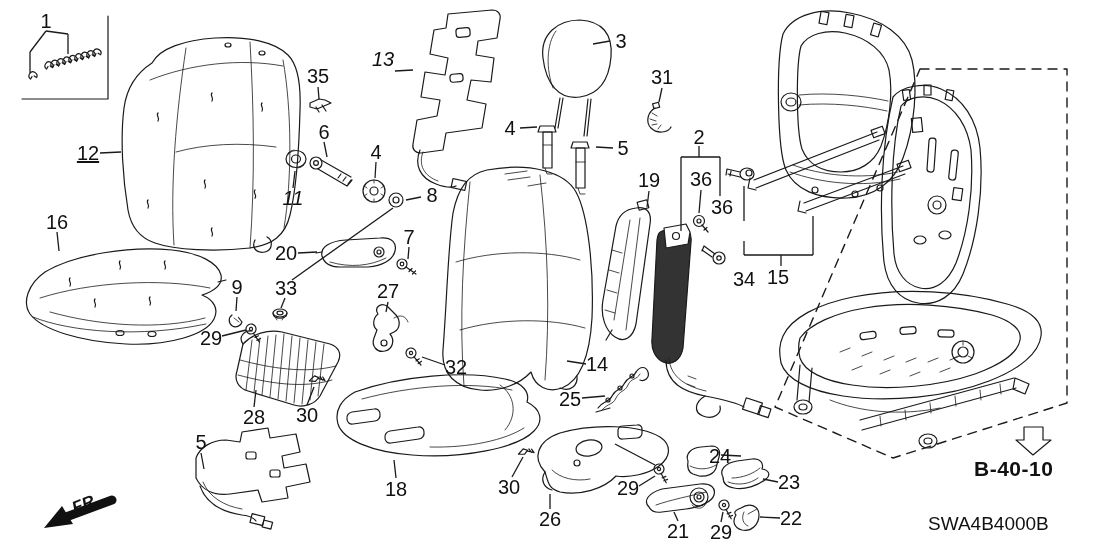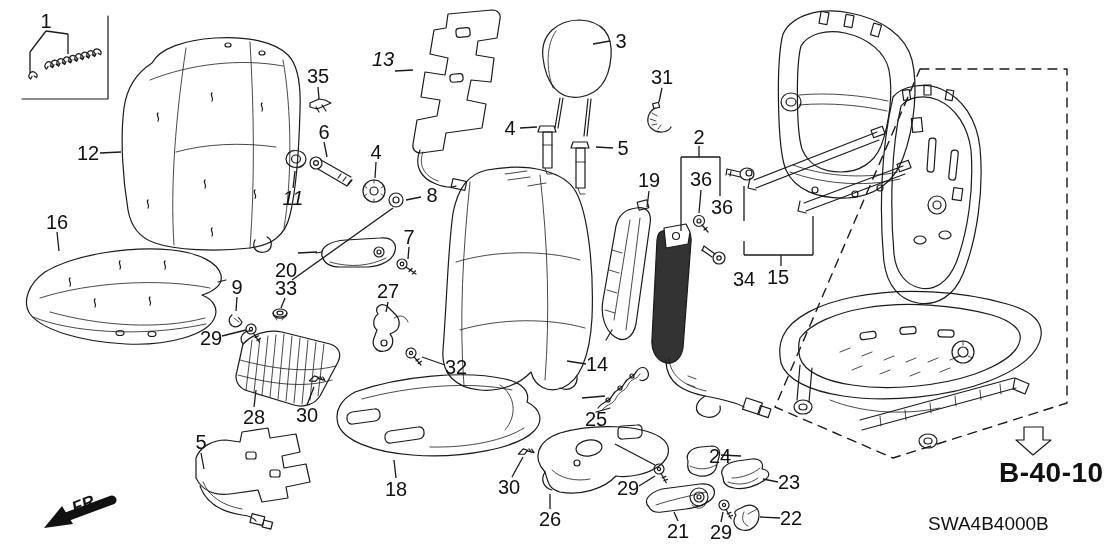--- a/index.html
+++ b/index.html
@@ -13,21 +13,21 @@
   #art-svg .solid{fill:#111;stroke:none;}
   #art-svg .thin{stroke-width:.8;}
   #art-svg .dashed{stroke-dasharray:9 7;stroke-width:1.4;}
   #overlay-svg{pointer-events:none;}
   #overlay-svg polyline{stroke:#1a1a1a;stroke-width:1.3;fill:none;}
   .callout{position:absolute;transform:translate(-50%,-50%);font-size:20px;font-weight:400;
            color:#111;letter-spacing:0;line-height:1;white-space:nowrap;}
   .txt{position:absolute;color:#111;white-space:nowrap;}
   #fr-label{left:72px;top:494px;font-size:17px;font-weight:700;font-style:italic;
             transform:rotate(-22deg);}
-  #ref-label{left:999px;top:457px;font-size:28px;font-weight:700;letter-spacing:.5px;}
+  #ref-label{left:974px;top:457px;font-size:21px;font-weight:700;letter-spacing:.5px;}
   #code-label{left:928px;top:513px;font-size:19px;}
 </style>
 </head>
 <body>
 
 <div id="stage">
 
   <svg id="art-svg" width="1108" height="553" viewBox="0 0 1108 553">
     <defs>
       <path id="hogring" d="M0.8,3.4 A4,4 0 1 1 7,3.4 M1.6,2.6 L2.8,1.2 M6.2,2.6 L5,1.2"></path>
@@ -406,44 +406,44 @@
       <polyline points="744,241 744,255"></polyline>
       <polyline points="744,255 813,255"></polyline>
       <polyline points="813,255 813,216"></polyline>
       <polyline points="781,255 781,266"></polyline>
       <polyline points="393,208 292,280"></polyline>
       <polyline points="655,465 615,444"></polyline>
     </svg>
 
   <div id="callout-layer">
       <div class="callout" style="left: 46px; top: 21px;">1</div>
-      <div class="callout" style="left: 88px; top: 153px;">12</div>
+      <div class="callout" style="left: 88px; top: 153px; text-decoration: underline;">12</div>
       <div class="callout" style="left: 57px; top: 222px; text-align: right;">16</div>
       <div class="callout" style="left: 318px; top: 76px;">35</div>
       <div class="callout" style="left: 324px; top: 132px;">6</div>
       <div class="callout" style="left: 293px; top: 198px; font-style: italic;">11</div>
       <div class="callout" style="left: 376px; top: 152px;">4</div>
       <div class="callout" style="left: 432px; top: 195px;">8</div>
       <div class="callout" style="left: 383px; top: 59px; font-style: italic;">13</div>
       <div class="callout" style="left: 621px; top: 41px;">3</div>
       <div class="callout" style="left: 510px; top: 128px;">4</div>
       <div class="callout" style="left: 623px; top: 148px;">5</div>
       <div class="callout" style="left: 662px; top: 77px;">31</div>
       <div class="callout" style="left: 699px; top: 137px;">2</div>
       <div class="callout" style="left: 701px; top: 179px;">36</div>
       <div class="callout" style="left: 722px; top: 207px;">36</div>
       <div class="callout" style="left: 744px; top: 231px; margin-top: 48px;">34</div>
       <div class="callout" style="left: 778px; top: 277px;">15</div>
       <div class="callout" style="left: 649px; top: 180px;">19</div>
       <div class="callout" style="left: 597px; top: 364px;">14</div>
-      <div class="callout" style="left: 596px; top: 399px; margin-top: 20px;">25</div>
+      <div class="callout" style="left: 570px; top: 399px;">25</div>
       <div class="callout" style="left: 456px; top: 367px;">32</div>
       <div class="callout" style="left: 388px; top: 291px;">27</div>
       <div class="callout" style="left: 409px; top: 237px;">7</div>
-      <div class="callout" style="left: 286px; top: 253px; margin-top: 17px;">20</div>
+      <div class="callout" style="left: 286px; top: 253px;">20</div>
       <div class="callout" style="left: 237px; top: 287px;">9</div>
       <div class="callout" style="left: 286px; top: 288px;">33</div>
       <div class="callout" style="left: 211px; top: 338px;">29</div>
       <div class="callout" style="left: 254px; top: 417px;">28</div>
       <div class="callout" style="left: 307px; top: 415px;">30</div>
       <div class="callout" style="left: 201px; top: 442px;">5</div>
       <div class="callout" style="left: 396px; top: 489px;">18</div>
       <div class="callout" style="left: 509px; top: 487px;">30</div>
       <div class="callout" style="left: 550px; top: 519px;">26</div>
       <div class="callout" style="left: 628px; top: 488px;">29</div>

